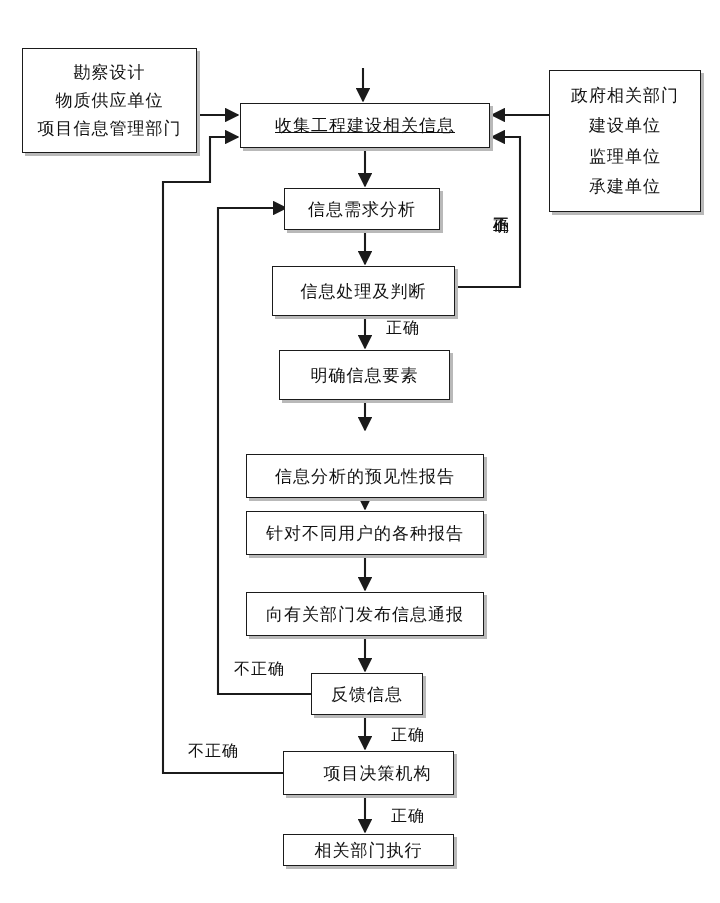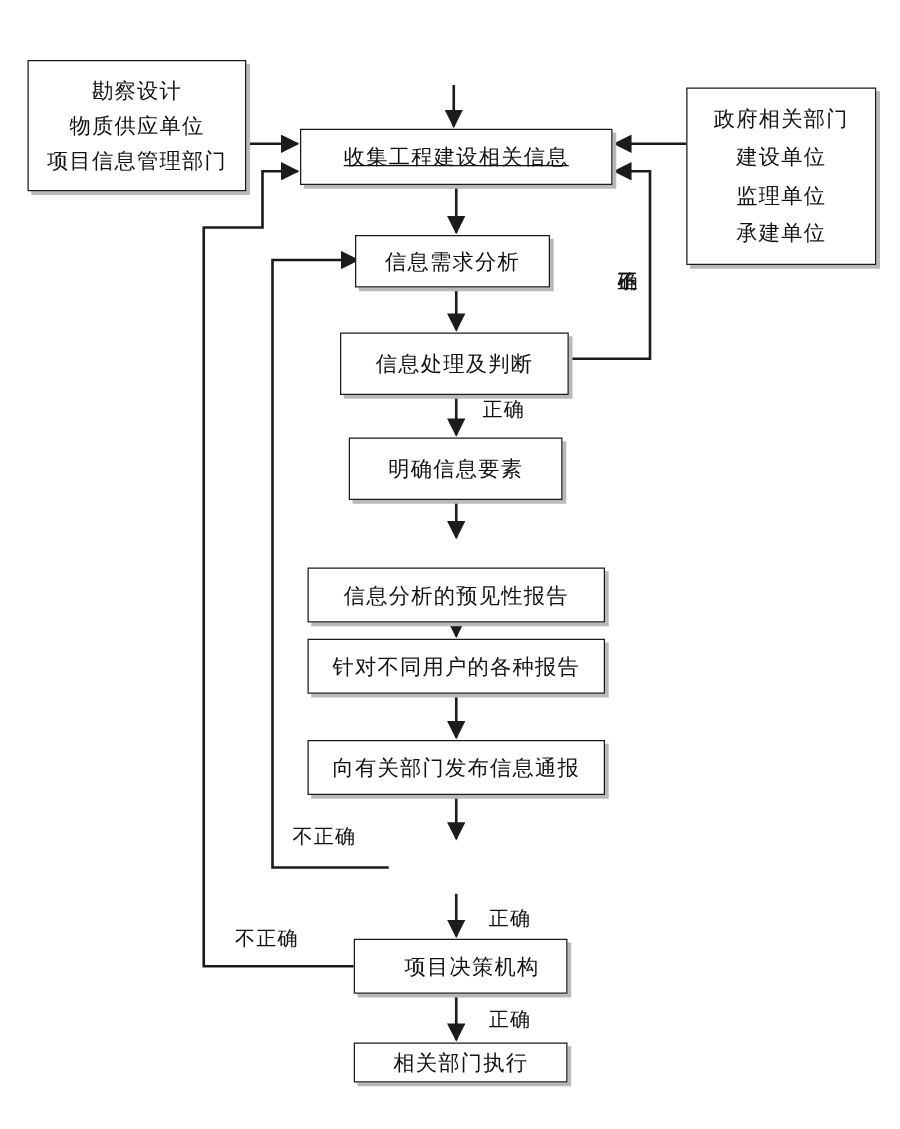--- a/index.html
+++ b/index.html
@@ -145,20 +145,23 @@
   </div>
 
   <div class="node" style="left:246px; top:511px; width:238px; height:44px;justify-content:center;">
     <span class="line">针对不同用户的各种报告</span>
   </div>
 
   <div class="node" style="left:246px; top:592px; width:238px; height:44px;text-align:center;">
     <span class="line">向有关部门发布信息通报</span>
   </div>
 
+  <div class="node" style="left:311px; top:673px; width:112px; height:42px;">
+    <span class="line">反馈信息</span>
+  </div>
 
   <div class="node" style="left:283px; top:751px; width:171px; height:44px;padding-left:18px;">
     <span class="line">项目决策机构</span>
   </div>
 
   <div class="node" style="left:283px; top:834px; width:171px; height:32px;">
     <span class="line">相关部门执行</span>
   </div>
 
   <div class="edge-label vertical" style="left:493px; top:205px;">不正确</div>

